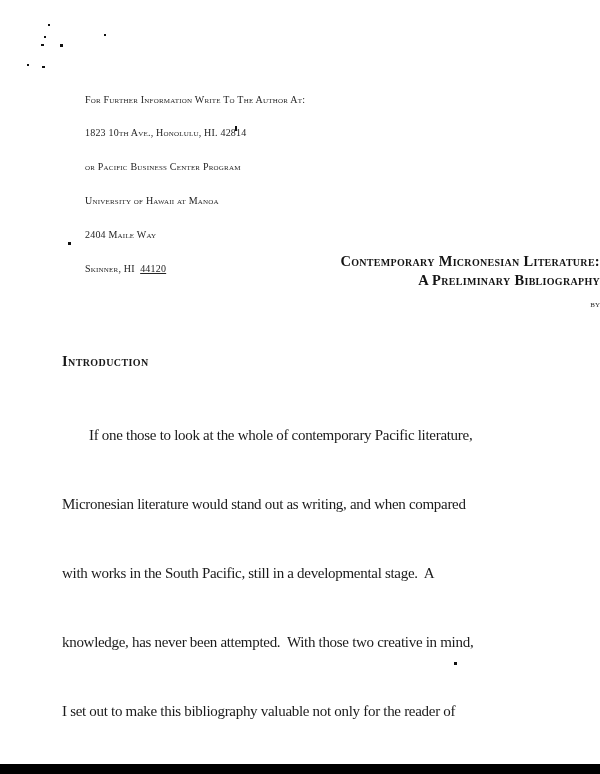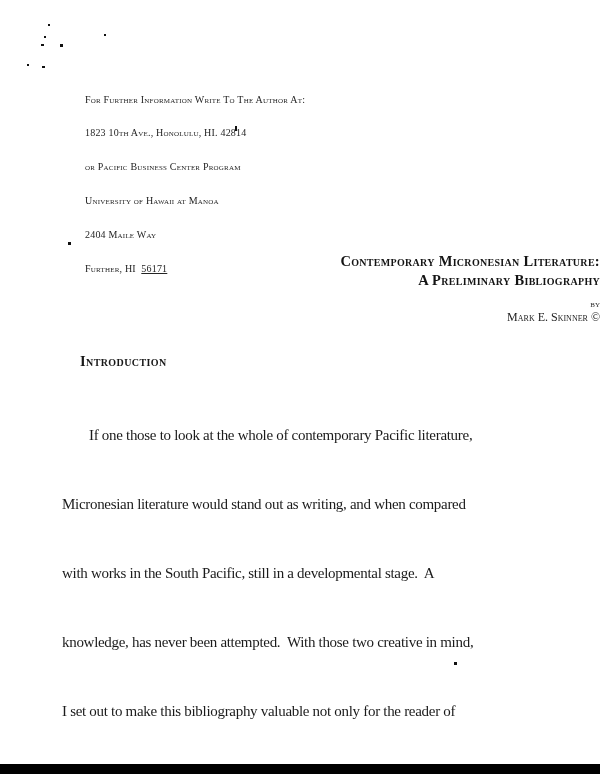--- a/index.html
+++ b/index.html
@@ -53,21 +53,21 @@
   .byline-author {
     font-variant: small-caps;
     font-size: 12px;
     line-height: 14px;
     color: #1e1e1e;
   }
 
   
   .section-heading {
     position: absolute;
-    left: 80px;
+    left: 62px;
     top: 353px;
     font-variant: small-caps;
     font-weight: 600;
     font-size: 14.5px;
     letter-spacing: 0.4px;
     color: #181818;
   }
 
   
   .body-text {
@@ -102,28 +102,27 @@
 <body>
 
 <div class="page">
 
   <div class="address">
     <div>For Further Information Write To The Author At:</div>
     <div>1823 10th Ave., Honolulu, HI. 42814</div>
     <div>or Pacific Business Center Program</div>
     <div>University of Hawaii at Manoa</div>
     <div>2404 Maile Way</div>
-    <div><span>Further, HI  </span><span class="zip">56171</span></div>
+    <div><span>Skinner, HI  </span><span class="zip">44120</span></div>
   </div>
 
   <div class="title-block">
     <div class="title-line">Contemporary Micronesian Literature:</div>
     <div class="title-line">A Preliminary Bibliography</div>
     <div class="byline-by">by</div>
-    <div class="byline-author">Mark E. Skinner ©</div>
   </div>
 
   <div class="section-heading">Introduction</div>
 
   <div class="body-text">
     <div class="line indent">If one those to look at the whole of contemporary Pacific literature,</div>
     <div class="line">Micronesian literature would stand out as writing, and when compared</div>
     <div class="line">with works in the South Pacific, still in a developmental stage.  A</div>
     <div class="line">knowledge, has never been attempted.  With those two creative in mind,</div>
     <div class="line">I set out to make this bibliography valuable not only for the reader of</div>

